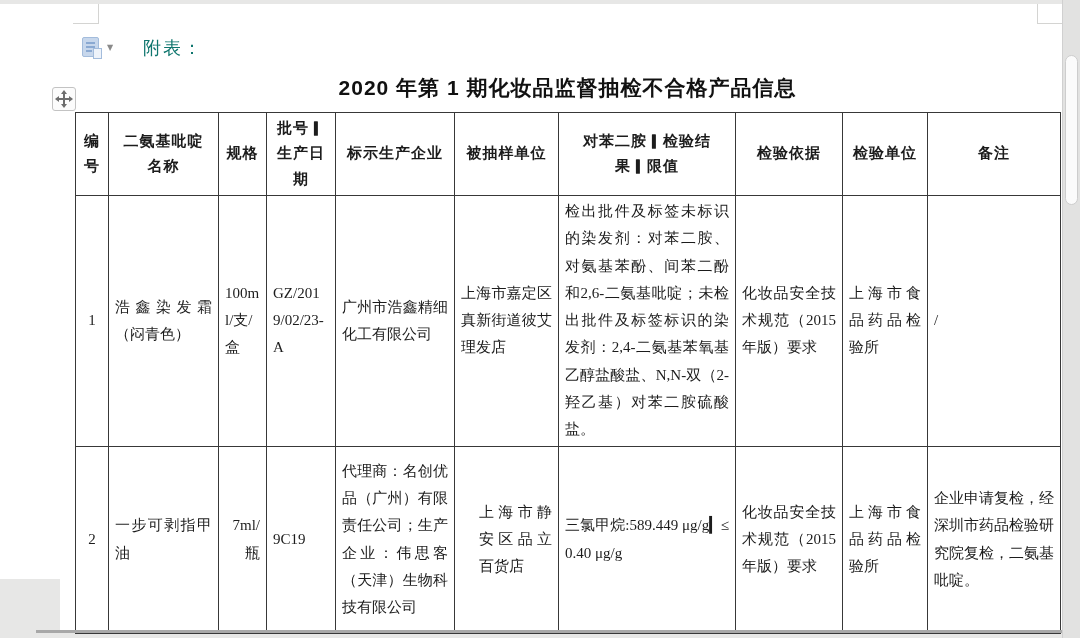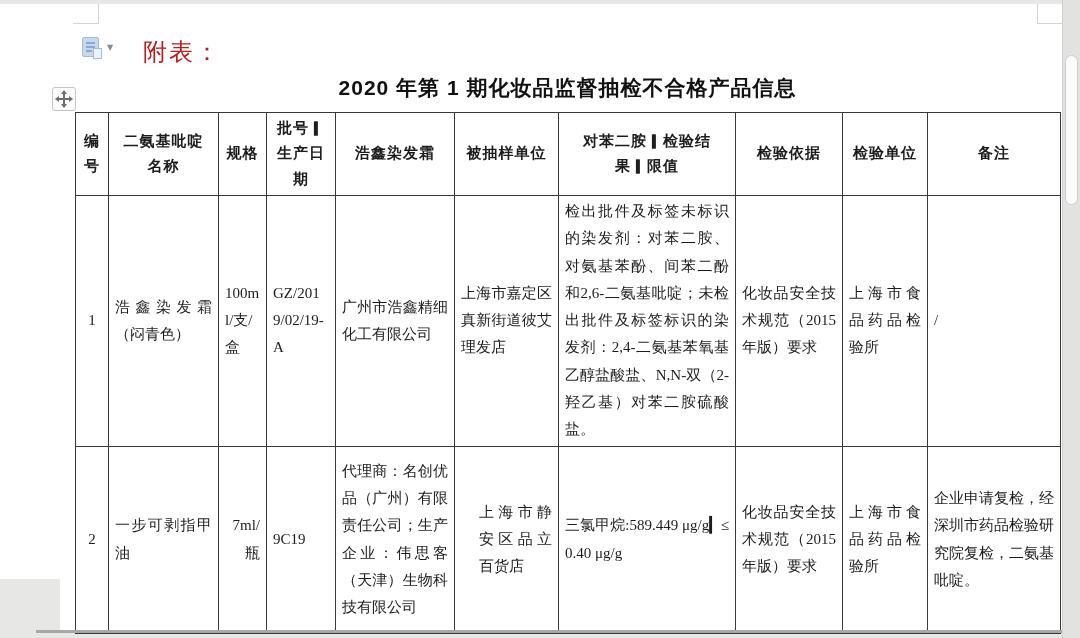--- a/index.html
+++ b/index.html
@@ -38,21 +38,21 @@
   .clipboard .line { position:absolute; left:3px; height:2px; background:#8aa9d2; width:9px; }
   .clipboard .l1 { top:4px; } .clipboard .l2 { top:8px; } .clipboard .l3 { top:12px; width:6px; }
   .clipboard .mini-page {
     position:absolute; right:-4px; bottom:-3px; width:9px; height:11px;
     background:#eef3fa; border:1px solid #a3bcdc;
   }
   .paste-caret { font-family:"DejaVu Sans", sans-serif; font-size:8px; color:#8a8a8a; }
 
   .attach-label {
     position:absolute; left:143px; top:36px;
-    font-size:24px; color:#b91c1c; letter-spacing:2px;
+    font-size:18px; color:#0f766e; letter-spacing:2px;
   }
 
   .doc-title {
     position:absolute; left:75px; top:74px; width:985px;
     text-align:center;
     font-family:"Liberation Sans", sans-serif;
     font-weight:700; font-size:21px; color:#111;
     letter-spacing:1px;
   }
 
@@ -152,35 +152,35 @@
   <thead>
       <tr style="height: 83px;">
         <th>编
 号</th>
         <th>二氨基吡啶
 名称</th>
         <th>规格</th>
         <th>批号▎
 生产日
 期</th>
-        <th>浩鑫染发霜</th>
+        <th>标示生产企业</th>
         <th>被抽样单位</th>
         <th>对苯二胺▎检验结
 果▎限值</th>
         <th>检验依据</th>
         <th>检验单位</th>
         <th>备注</th>
       </tr>
     </thead>
   <tbody>
       <tr style="height: 245px;">
         <td style="text-align: center;">1</td>
         <td style="text-align: justify;">浩鑫染发霜（闷青色）</td>
         <td style="text-align: left;">100ml/支/盒</td>
-        <td style="text-align: left;">GZ/2019/02/19-A</td>
+        <td style="text-align: left;">GZ/2019/02/23-A</td>
         <td style="text-align: justify;">广州市浩鑫精细化工有限公司</td>
         <td style="text-align: justify;">上海市嘉定区真新街道彼艾理发店</td>
         <td style="text-align: justify;">检出批件及标签未标识的染发剂：对苯二胺、对氨基苯酚、间苯二酚和2,6-二氨基吡啶；未检出批件及标签标识的染发剂：2,4-二氨基苯氧基乙醇盐酸盐、N,N-双（2-羟乙基）对苯二胺硫酸盐。</td>
         <td style="text-align: justify;">化妆品安全技术规范（2015 年版）要求</td>
         <td style="text-align: justify;">上海市食品药品检验所</td>
         <td style="text-align: left;">/</td>
       </tr>
       <tr style="height: 187px;">
         <td style="text-align: center;">2</td>
         <td style="text-align: justify;">一步可剥指甲油</td>

